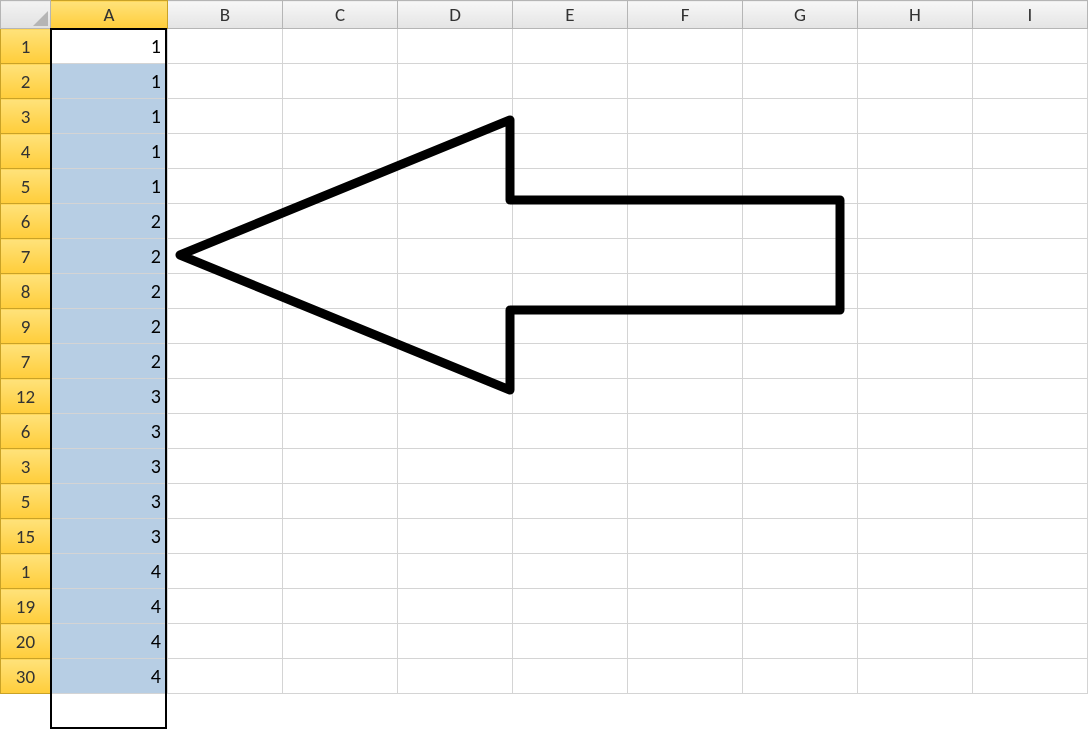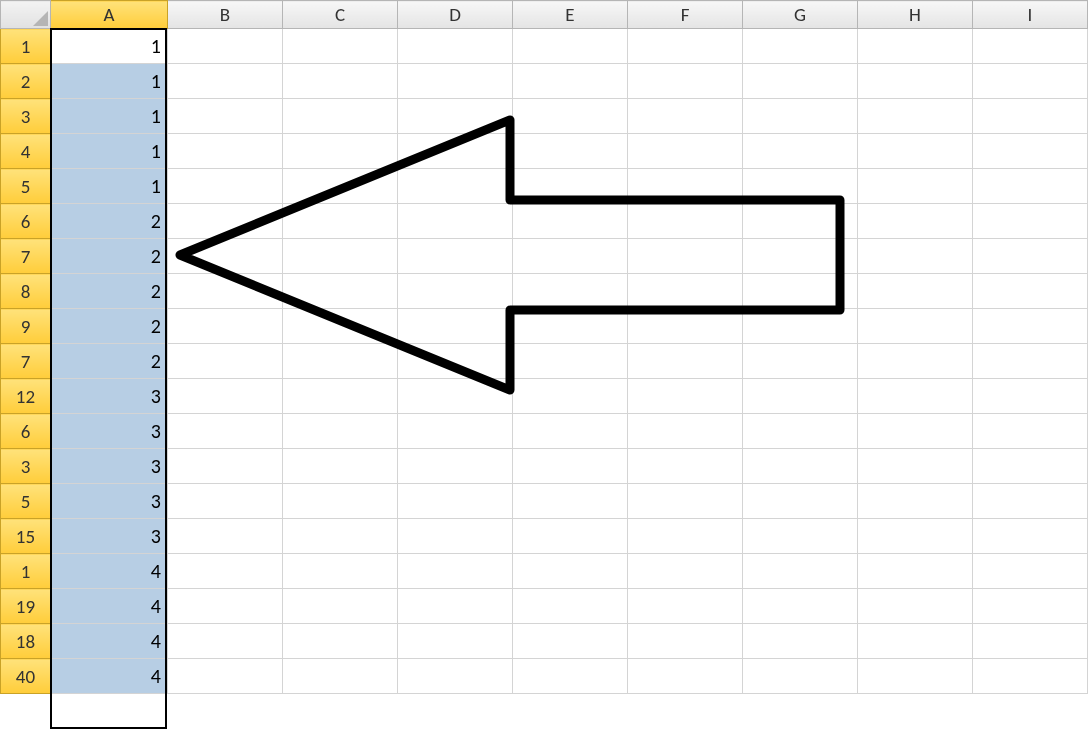--- a/index.html
+++ b/index.html
@@ -329,33 +329,33 @@
       <td></td>
           <td></td>
           <td></td>
           <td></td>
           <td></td>
           <td></td>
           <td></td>
           <td></td>
     </tr>
     <tr>
-      <th class="rowhdr">18</th>
+      <th class="rowhdr">20</th>
       <td class="sel">4</td>
       <td></td>
           <td></td>
           <td></td>
           <td></td>
           <td></td>
           <td></td>
           <td></td>
           <td></td>
     </tr>
     <tr>
-      <th class="rowhdr">40</th>
+      <th class="rowhdr">30</th>
       <td class="sel">4</td>
       <td></td>
           <td></td>
           <td></td>
           <td></td>
           <td></td>
           <td></td>
           <td></td>
           <td></td>
     </tr>

